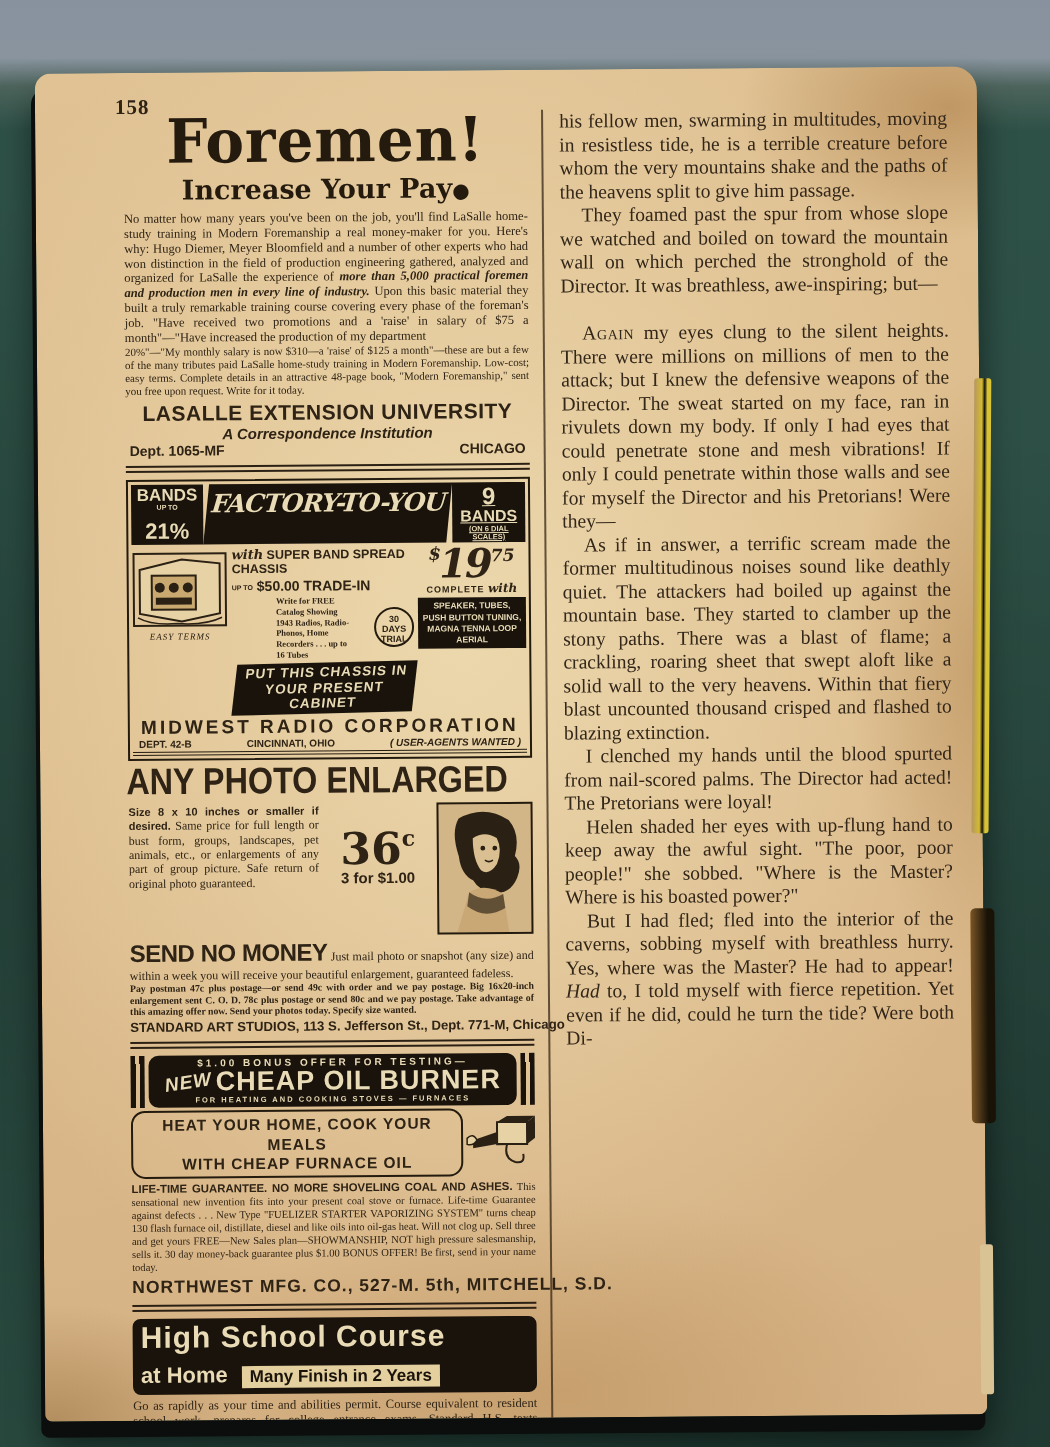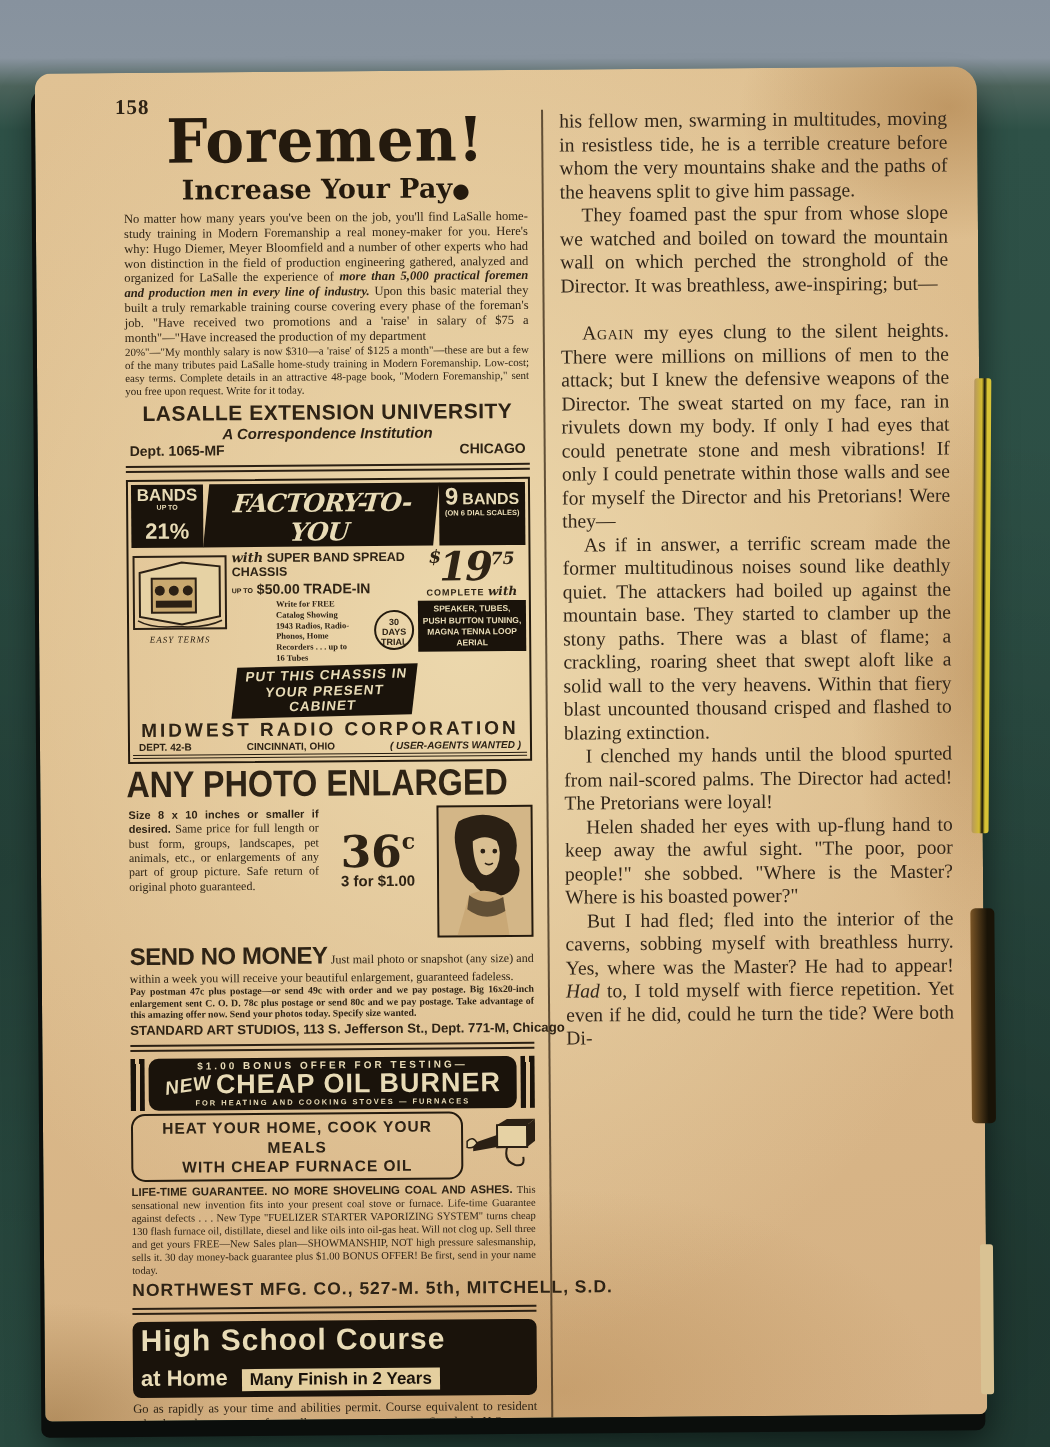--- a/index.html
+++ b/index.html
@@ -60,21 +60,21 @@
 
   
   .ad-midwest{border:2px solid #241b0f;padding:3px;margin-top:4px;}
   .mw-top{display:flex;gap:3px;}
   .mw-save{flex:none;width:72px;text-align:center;padding:2px 0;}
   .mw-save .l1{font-family:"Liberation Sans",sans-serif;font-weight:bold;font-size:17px;line-height:1;}
   .mw-save .upto{font-size:7px;vertical-align:top;}
   .mw-save .l2{font-family:"Liberation Sans",sans-serif;font-weight:bold;font-size:22px;line-height:1;}
   .mw-brand{flex:1;text-align:center;font-family:"DejaVu Serif",serif;font-weight:bold;font-style:italic;
     font-size:25px;padding-top:5px;letter-spacing:-1px;transform:skewX(-6deg);}
-  .mw-bands{flex:none;width:86px;text-align:center;line-height:1;padding:2px 0;}
+  .mw-bands{flex:none;width:73px;text-align:center;line-height:1;padding:2px 0;text-decoration:underline;}
   .mw-bands .n{font-family:"Liberation Sans",sans-serif;font-weight:bold;font-size:24px;}
   .mw-bands .b{font-family:"Liberation Sans",sans-serif;font-weight:bold;font-size:16px;}
   .mw-bands .s{font-family:"Liberation Sans",sans-serif;font-weight:bold;font-size:7.5px;display:block;margin-top:1px;}
   .mw-mid{display:flex;margin-top:3px;}
   .mw-illus{flex:none;width:96px;}
   .mw-illus svg{display:block;}
   .easy-terms{font-style:italic;font-size:9px;text-align:center;letter-spacing:1px;}
   .mw-center{flex:1;padding:0 4px;}
   .mw-with{font-family:"Liberation Sans",sans-serif;font-weight:bold;font-size:12.5px;}
   .mw-with .scr{font-family:"DejaVu Serif",serif;font-style:italic;font-weight:bold;font-size:13px;}

